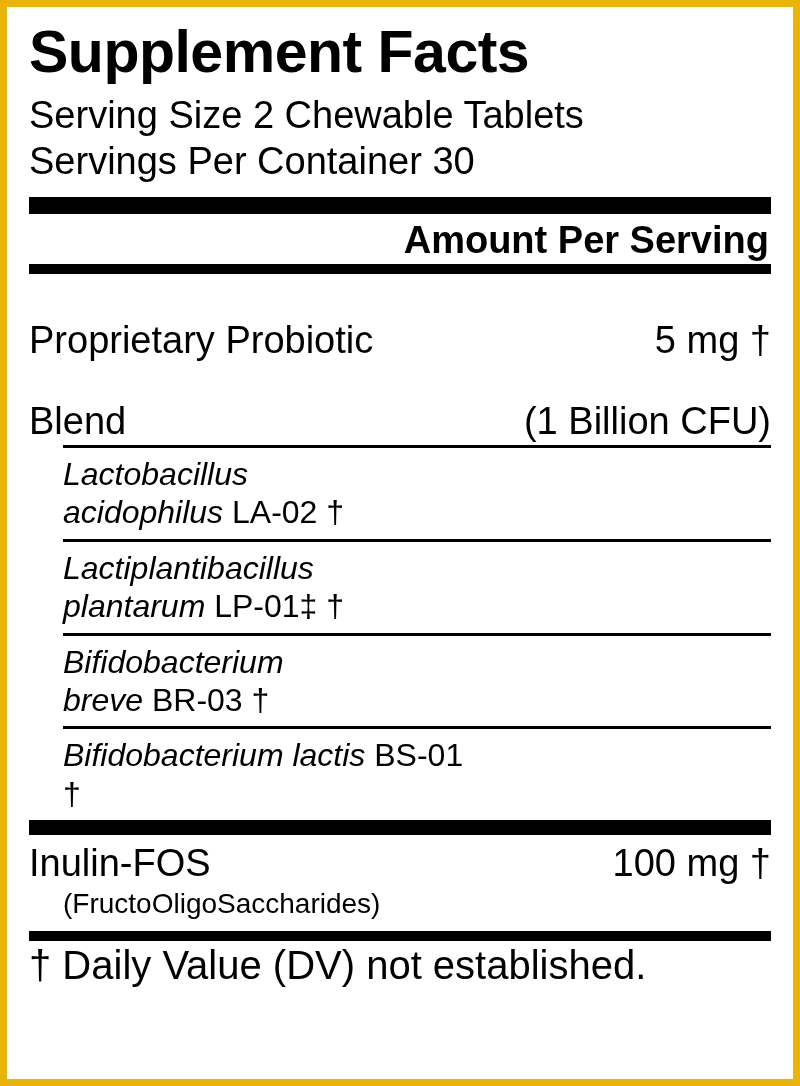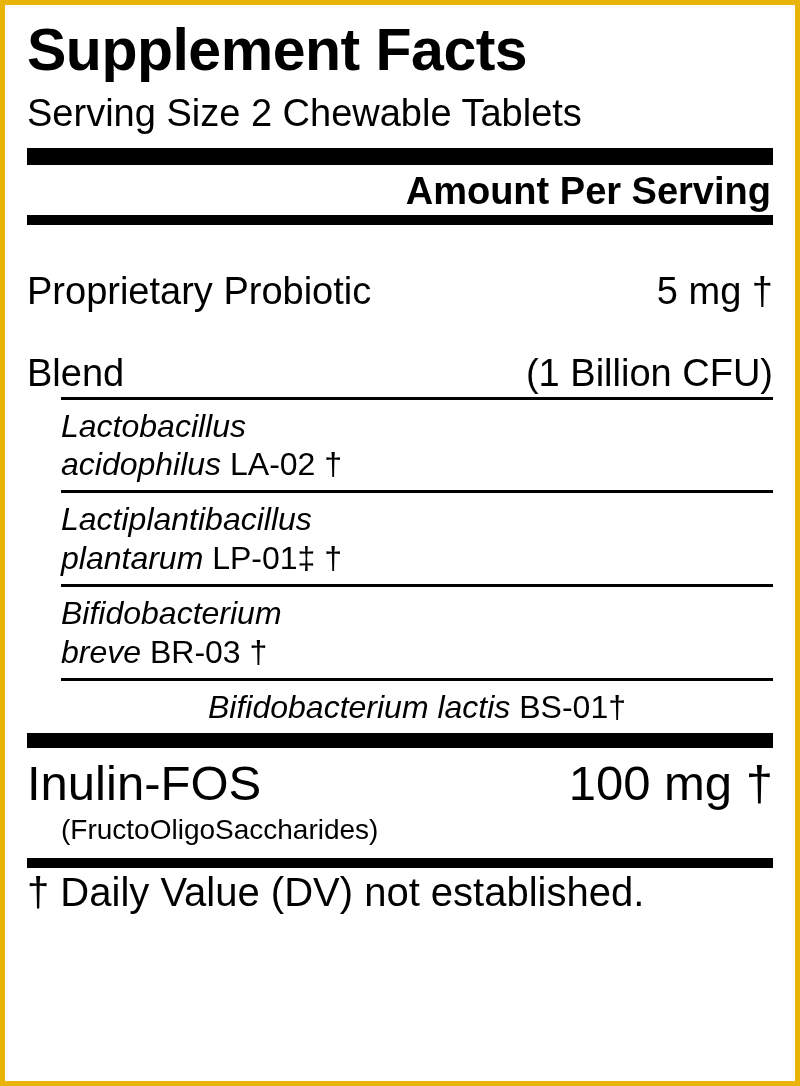--- a/index.html
+++ b/index.html
@@ -13,21 +13,21 @@
     font-family: "Liberation Sans", sans-serif;
     color: #000000;
     -webkit-font-smoothing: antialiased;
   }
 
   .panel {
     position: relative;
     width: 800px;
     height: 1086px;
     box-sizing: border-box;
-    border: 5px solid #eab308;
+    border: 7px solid #eab308;
     background: #ffffff;
     padding: 0 22px;
   }
 
   .title {
     font-size: 59px;
     font-weight: bold;
     line-height: 1.0;
     letter-spacing: -0.5px;
     margin-top: 16px;
@@ -85,28 +85,29 @@
     line-height: 1.2;
   }
   .sub-block .ital {
     font-style: italic;
   }
   .sub-line {
     white-space: nowrap;
   }
   .sub-line.wide {
     display: flex;
-    justify-content: center;
+    justify-content: flex-end;
+    flex-direction: column;
   }
 
   .inulin-row {
     display: flex;
     justify-content: space-between;
     align-items: baseline;
-    font-size: 49px;
+    font-size: 38px;
     line-height: 1.2;
     padding-top: 6px;
   }
   .inulin-sub {
     font-size: 28px;
     line-height: 1.2;
     padding-left: 34px;
     padding-bottom: 11px;
     white-space: nowrap;
   }
@@ -119,20 +120,21 @@
   }
 </style>
 </head>
 <body>
 
 <div class="panel">
 
   <div class="title">Supplement Facts</div>
 
   <div class="serving-line">Serving Size 2 Chewable Tablets</div>
+  <div class="serving-line">Servings Per Container 30</div>
 
   <div class="rule-thick"></div>
 
   <div class="amount-header">Amount Per Serving</div>
 
   <div class="rule-medium"></div>
 
   <div class="row first">
     <span class="left">Proprietary Probiotic</span>
     <span class="right">5 mg †</span>

